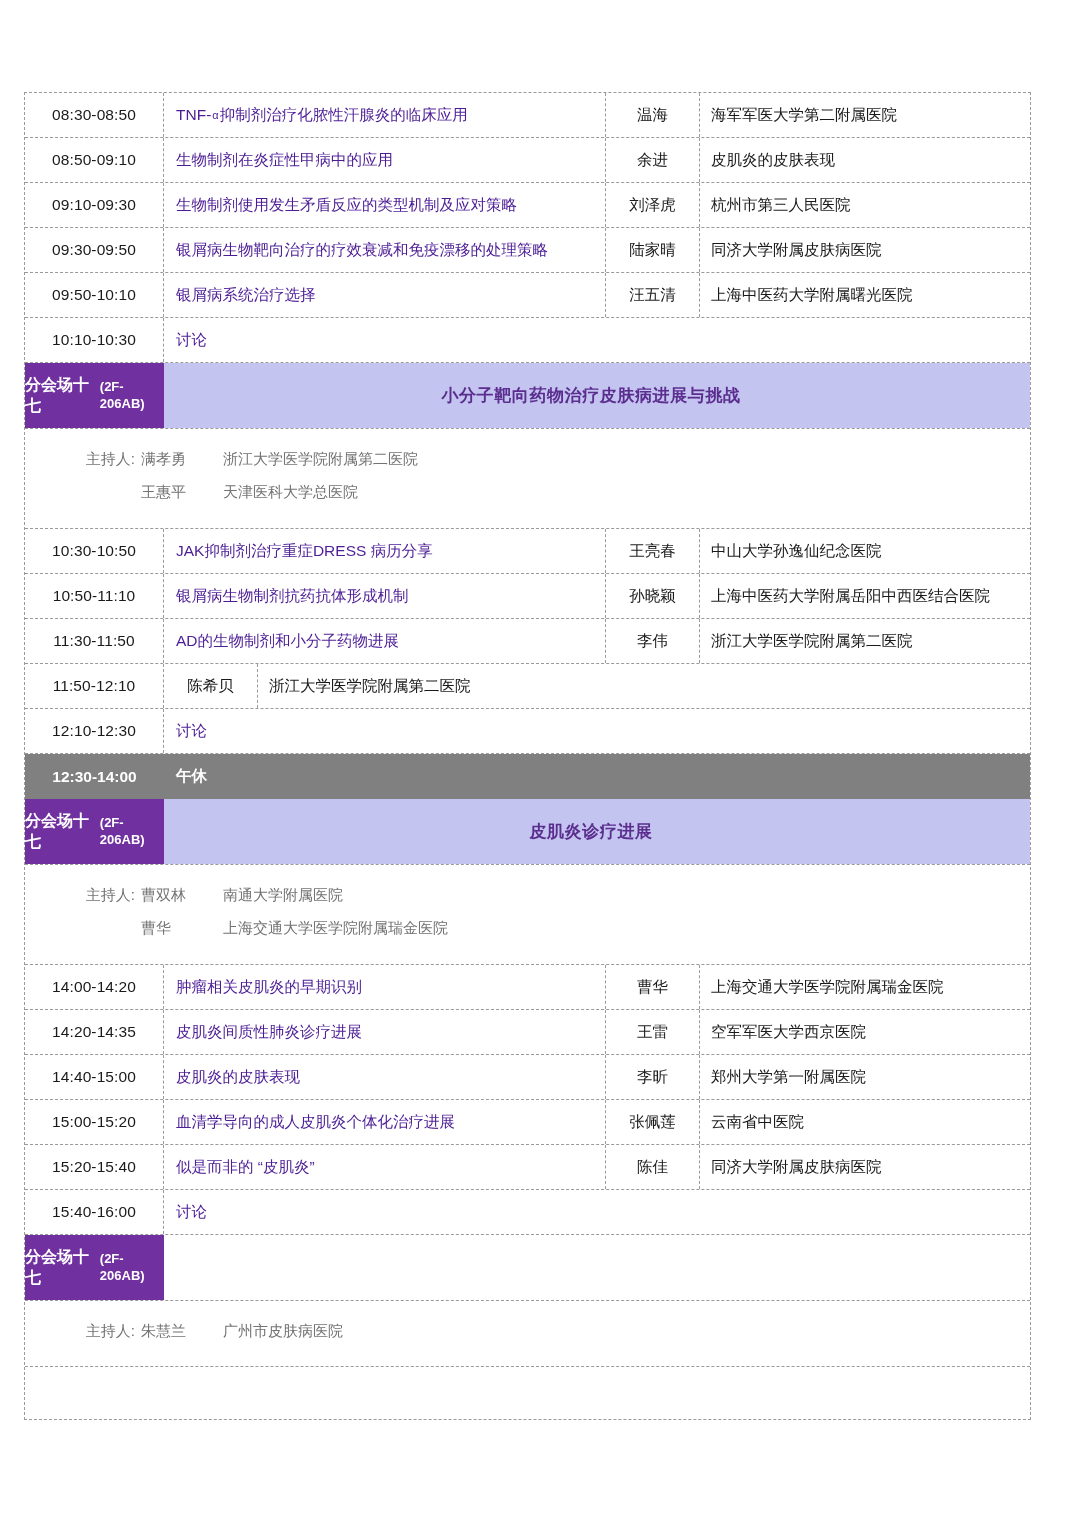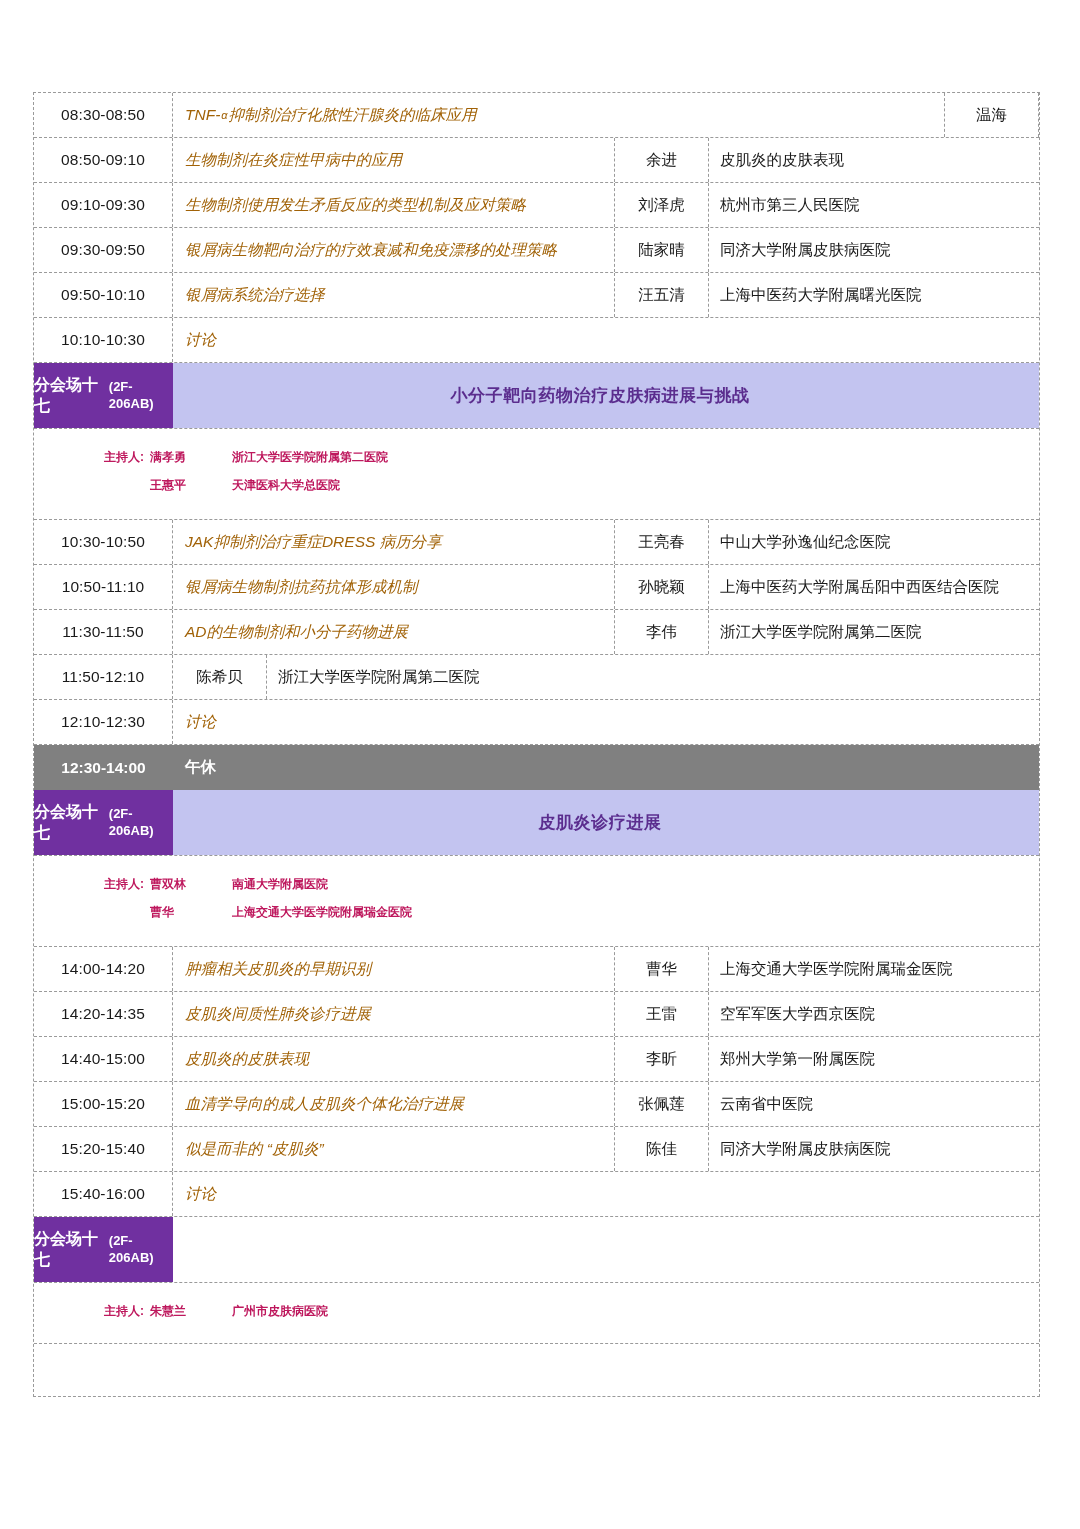--- a/index.html
+++ b/index.html
@@ -18,21 +18,21 @@
 
   .page {
     position: relative;
     width: 1080px;
     height: 1529px;
     overflow: hidden;
   }
 
   .schedule {
     position: absolute;
-    left: 33px;
+    left: 24px;
     top: 92px;
     width: 1007px;
     border: 1px dashed #9a9a9a;
     border-collapse: separate;
     box-sizing: border-box;
   }
 
   
   .row {
     display: flex;
@@ -58,22 +58,21 @@
   }
   .c-topic {
     flex: 1 1 auto;
     box-sizing: border-box;
     border-right: 1px dashed #9a9a9a;
     display: flex;
     align-items: center;
     padding-left: 12px;
     padding-right: 12px;
     font-size: 15.5px;
-    color: #a16207;
-    font-style: italic;
+    color: #4c1d95;
   }
   .c-speaker {
     width: 94px;
     flex: 0 0 94px;
     box-sizing: border-box;
     border-right: 1px dashed #9a9a9a;
     display: flex;
     align-items: center;
     justify-content: center;
     font-size: 15.5px;
@@ -145,23 +144,23 @@
   .moderators {
     width: 100%;
     box-sizing: border-box;
     border-bottom: 1px dashed #9a9a9a;
     padding: 14px 0 18px 0;
     background: #ffffff;
   }
   .moderators.tall { padding-bottom: 20px; }
   .mod-line {
     display: flex;
-    font-weight: bold;
-    font-size: 12px;
-    color: #be185d;
+    font-weight: normal;
+    font-size: 15px;
+    color: #737373;
     line-height: 1.5;
     padding: 5px 0;
   }
   .mod-label {
     width: 68px;
     flex: 0 0 68px;
     text-align: right;
     padding-right: 6px;
     box-sizing: border-box;
     margin-left: 48px;
@@ -210,20 +209,21 @@
 <div class="page">
   <div class="schedule" id="schedule-root">
       <div class="row">
         <div class="c-time">08:30-08:50</div>
         <div class="c-topic">
           <span>TNF-</span>
           <span class="sup-alpha">α</span>
           <span> 抑制剂治疗化脓性汗腺炎的临床应用</span>
         </div>
         <div class="c-speaker">温海</div>
+        <div class="c-org">海军军医大学第二附属医院</div>
       </div>
       <div class="row">
         <div class="c-time">08:50-09:10</div>
         <div class="c-topic">生物制剂在炎症性甲病中的应用</div>
         <div class="c-speaker">余进</div>
         <div class="c-org">皮肌炎的皮肤表现</div>
       </div>
       <div class="row">
         <div class="c-time">09:10-09:30</div>
         <div class="c-topic">生物制剂使用发生矛盾反应的类型机制及应对策略</div>

